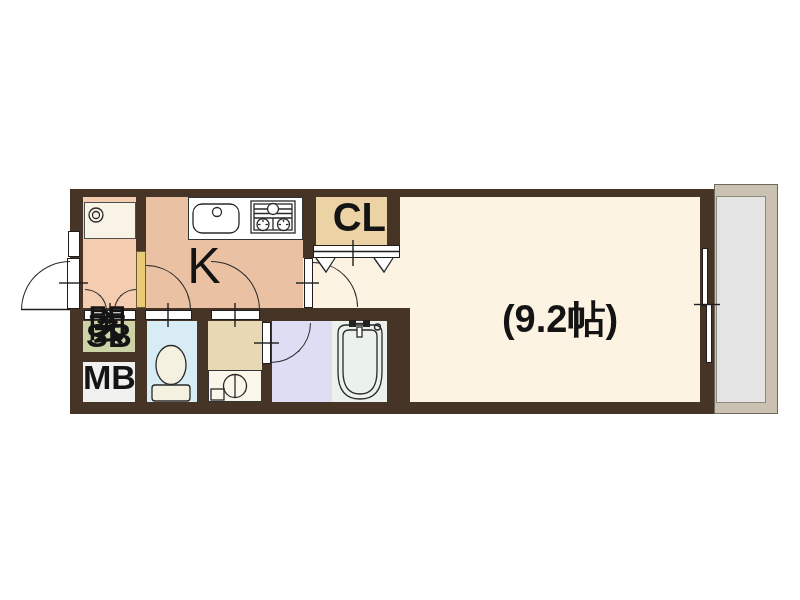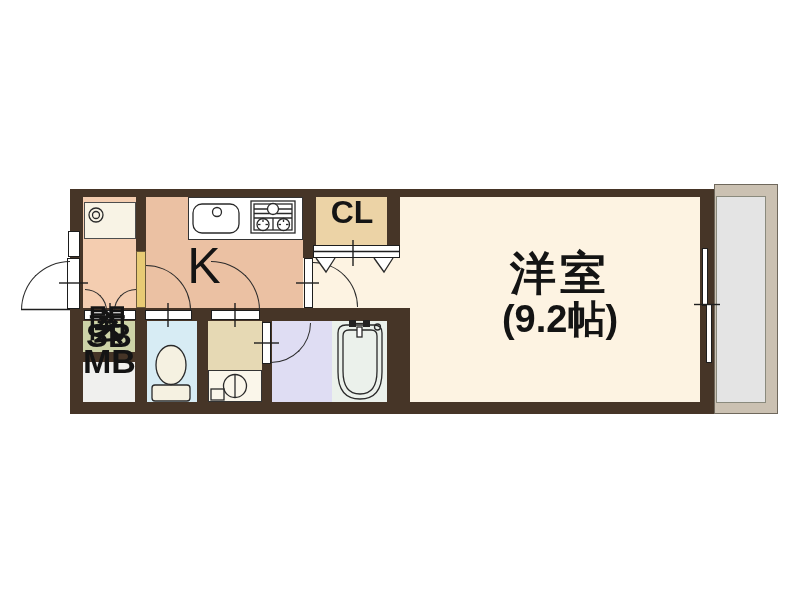--- a/index.html
+++ b/index.html
@@ -141,19 +141,18 @@
       <rect x="349" y="320" width="7" height="7" fill="#222"></rect>
       <rect x="363" y="320" width="7" height="7" fill="#222"></rect>
       <line class="fx" x1="356" y1="323.5" x2="363" y2="323.5"></line>
       <rect class="fx white" x="357" y="327" width="5" height="10"></rect>
       <circle class="fx" cx="377.5" cy="327" r="3"></circle>
     </g>
   </svg>
 
   <div class="label v-label" style="left:89px;top:238px;height:80px;font-size:36px;letter-spacing:2px;">玄関</div>
   <div class="label" style="left:182px;top:240px;width:44px;font-size:50px;font-weight:500;">K</div>
-  <div class="label" style="left:318px;top:196px;width:68px;font-size:32px;">CL</div>
+  <div class="label" style="left:318px;top:196px;width:68px;font-size:40px;text-align:right;">CL</div>
   <div class="label" style="left:83px;top:319px;width:52px;font-size:33px;">SB</div>
-  <div class="label" style="left:83px;top:344px;width:52px;font-size:34px;">MB</div>
-  <div class="label" style="left:410px;top:249px;width:300px;font-size:46px;letter-spacing:4px;">洋室</div>
+  <div class="label" style="left:83px;top:360px;width:52px;font-size:34px;">MB</div>
   <div class="label" style="left:410px;top:300px;width:300px;font-size:38px;">(9.2帖)</div>
 
 </div>
 
 </body></html>

